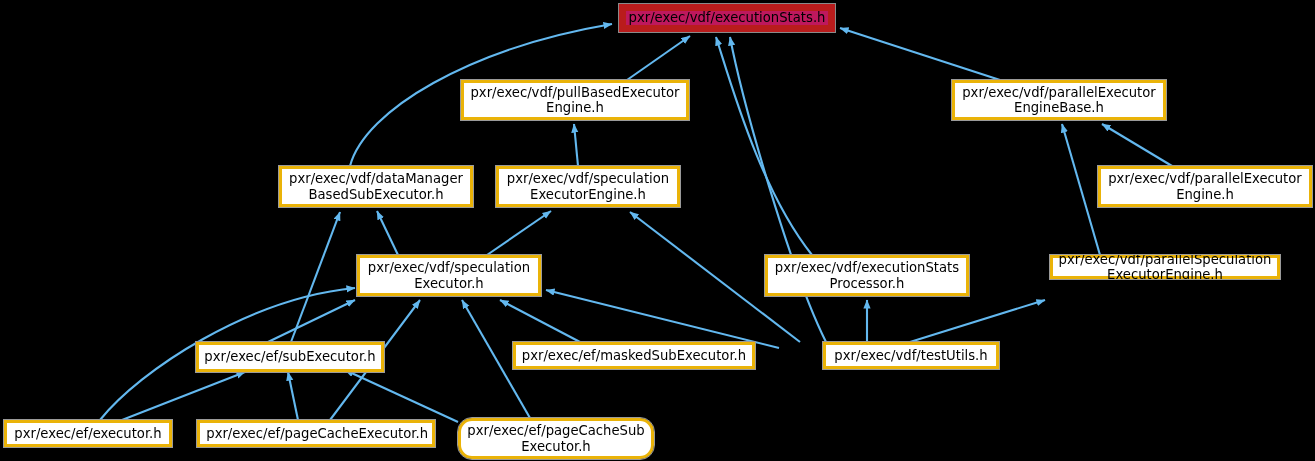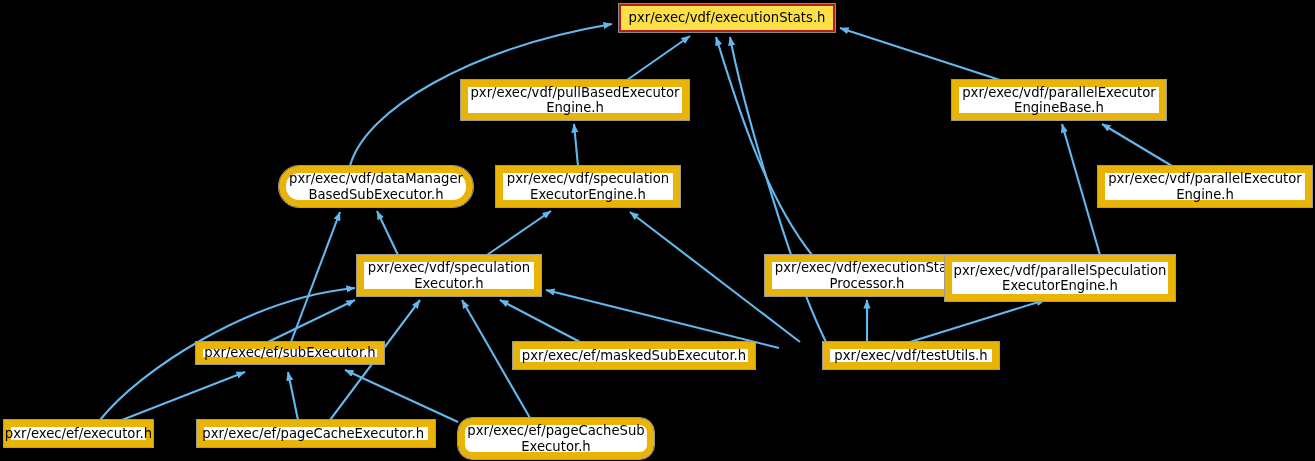--- a/index.html
+++ b/index.html
@@ -1,23 +1,23 @@
 <!DOCTYPE html>
 <html><head>
 <meta charset="utf-8">
 <style>
   html,body{margin:0;padding:0;background:#000;}
   #stage{position:relative;width:1315px;height:461px;background:#000;overflow:hidden;
          font-family:"DejaVu Sans","Liberation Sans",sans-serif;}
   svg.edges{position:absolute;left:0;top:0;width:1315px;height:461px;}
-  .node{position:absolute;box-sizing:border-box;background:#ffffff;border:7px solid #eab308;
+  .node{position:absolute;box-sizing:border-box;background:#ffffff;border:3px solid #eab308;
         outline:1px solid #9a9a9a;display:flex;align-items:center;justify-content:center;
         text-align:center;color:#000;font-size:13.2px;line-height:15.5px;letter-spacing:0px;
         white-space:pre-line;padding:0 4px;}
-  .node.root{background:#fde047;border:2px solid #b91c1c;outline:1px solid #8a8a8a;}
+  .node.root{background:#be185d;border:7px solid #b91c1c;outline:1px solid #8a8a8a;}
 </style>
 </head>
 <body>
 
 <div id="stage">
   <svg class="edges" viewBox="0 0 1315 461" xmlns="http://www.w3.org/2000/svg">
     <defs>
       <marker id="ah" markerWidth="10" markerHeight="10" refX="8.6" refY="3.6" orient="auto" markerUnits="userSpaceOnUse">
         <path d="M0,0 L9,3.6 L0,7.2 z" fill="#63b8ef"></path>
       </marker>
@@ -47,33 +47,33 @@
         <path d="M 458 422 L 345 370" marker-end="url(#ah)"></path>
         <path d="M 530 418 L 462 300" marker-end="url(#ah)"></path>
       </g>
   </svg>
   <div id="node-layer">
       <div class="node root" style="left: 619px; top: 4px; width: 216px; height: 28px;"><span>pxr/exec/vdf/executionStats.h</span></div>
       <div class="node" style="left: 461px; top: 80px; width: 228px; height: 40px;"><span>pxr/exec/vdf/pullBasedExecutor
 Engine.h</span></div>
       <div class="node" style="left: 952px; top: 80px; width: 214px; height: 40px;"><span>pxr/exec/vdf/parallelExecutor
 EngineBase.h</span></div>
-      <div class="node" style="left: 279px; top: 166px; width: 194px; height: 41px; border-radius: 20px;"><span>pxr/exec/vdf/dataManager
+      <div class="node" style="left: 279px; top: 166px; width: 194px; height: 41px;"><span>pxr/exec/vdf/dataManager
 BasedSubExecutor.h</span></div>
       <div class="node" style="left: 496px; top: 166px; width: 184px; height: 41px;"><span>pxr/exec/vdf/speculation
 ExecutorEngine.h</span></div>
       <div class="node" style="left: 1098px; top: 166px; width: 214px; height: 41px;"><span>pxr/exec/vdf/parallelExecutor
 Engine.h</span></div>
       <div class="node" style="left: 357px; top: 255px; width: 184px; height: 41px;"><span>pxr/exec/vdf/speculation
 Executor.h</span></div>
       <div class="node" style="left: 765px; top: 255px; width: 204px; height: 41px; justify-content: center;"><span>pxr/exec/vdf/executionStats
 Processor.h</span></div>
-      <div class="node" style="left: 945px; top: 255px; width: 230px; height: 46px;"><span>pxr/exec/vdf/parallelSpeculation
+      <div class="node" style="left: 1050px; top: 255px; width: 230px; height: 24px;"><span>pxr/exec/vdf/parallelSpeculation
 ExecutorEngine.h</span></div>
-      <div class="node" style="left: 196px; top: 342px; width: 188px; height: 22px;"><span>pxr/exec/ef/subExecutor.h</span></div>
+      <div class="node" style="left: 196px; top: 342px; width: 188px; height: 30px;"><span>pxr/exec/ef/subExecutor.h</span></div>
       <div class="node" style="left: 513px; top: 342px; width: 242px; height: 27px;"><span>pxr/exec/ef/maskedSubExecutor.h</span></div>
       <div class="node" style="left: 823px; top: 342px; width: 176px; height: 27px;"><span>pxr/exec/vdf/testUtils.h</span></div>
-      <div class="node" style="left: 4px; top: 420px; width: 149px; height: 27px; align-items: center;"><span>pxr/exec/ef/executor.h</span></div>
+      <div class="node" style="left: 4px; top: 420px; width: 168px; height: 27px; align-items: center;"><span>pxr/exec/ef/executor.h</span></div>
       <div class="node" style="left: 197px; top: 420px; width: 238px; height: 27px; justify-content: flex-end;"><span>pxr/exec/ef/pageCacheExecutor.h</span></div>
       <div class="node" style="left: 458px; top: 418px; width: 196px; height: 41px; border-radius: 14px;"><span>pxr/exec/ef/pageCacheSub
 Executor.h</span></div>
     </div>
 </div>
 
 </body></html>

